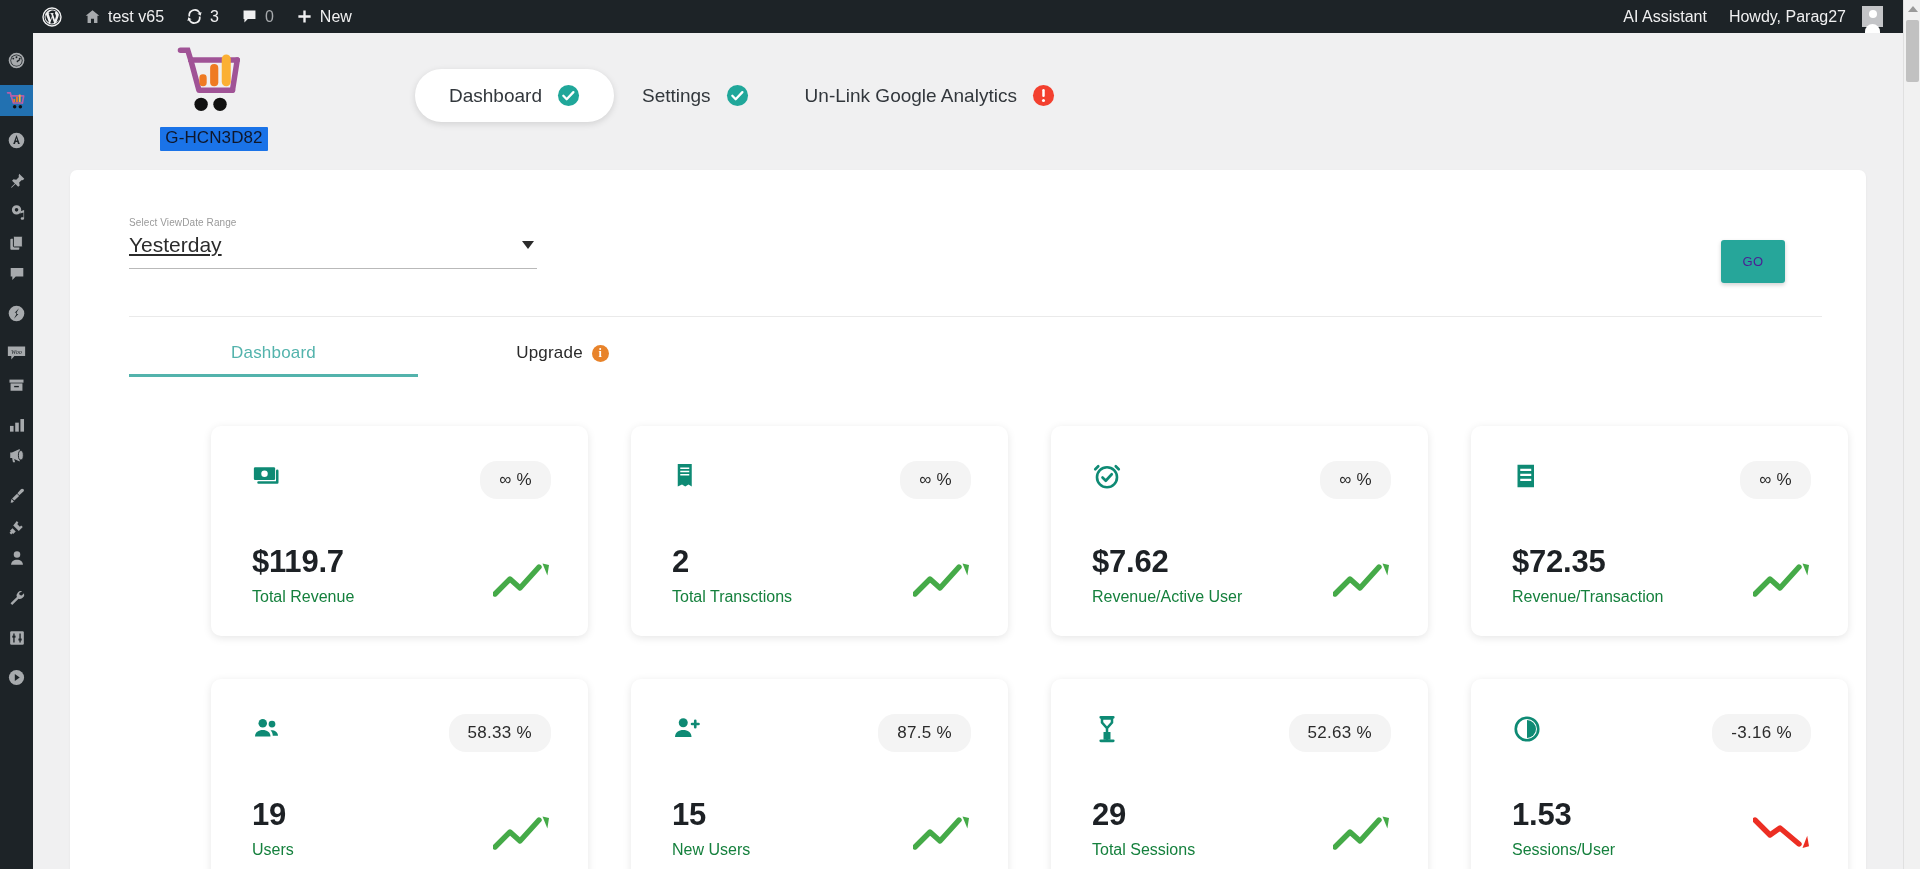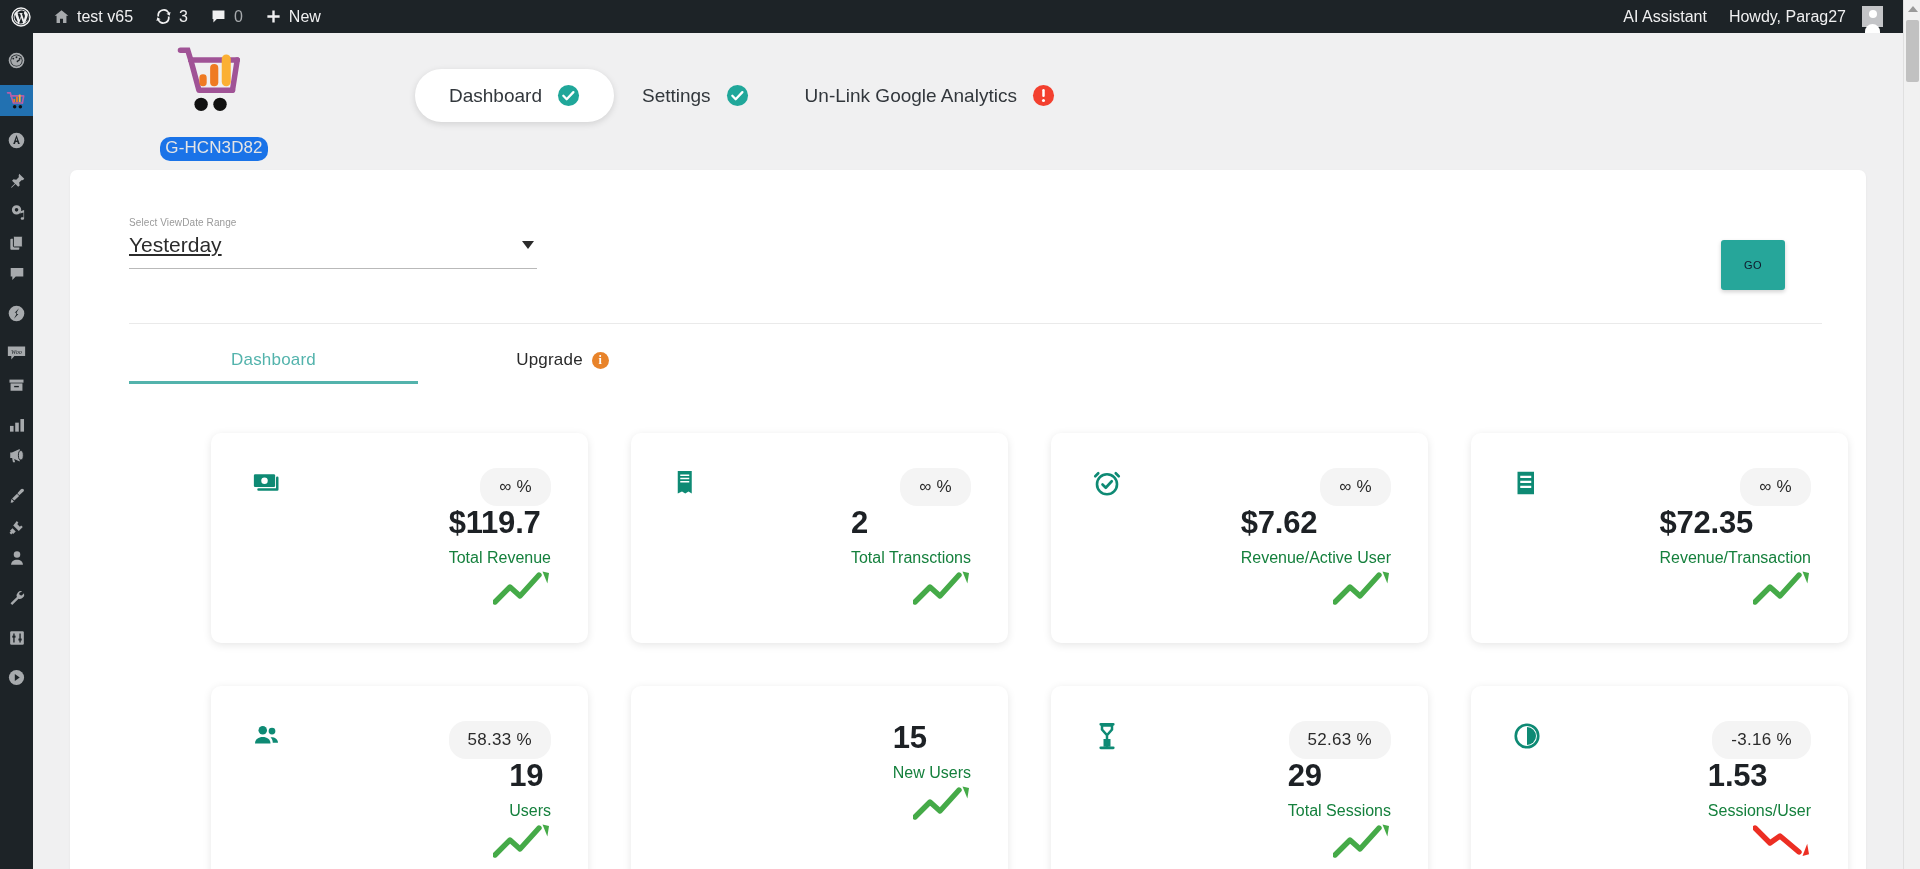--- a/index.html
+++ b/index.html
@@ -12,20 +12,21 @@
   body { position: relative; }
 
   
   .adminbar {
     position: absolute; top: 0; left: 0;
     width: 1920px; height: 33px;
     background: #1d2327;
     display: flex; align-items: center;
     color: #f0f0f1; font-size: 16px;
     z-index: 50;
+    padding-left: 31px;
   }
   .ab-group { display: flex; align-items: center; height: 33px; }
   .ab-item {
     display: flex; align-items: center; gap: 7px;
     height: 33px; padding: 0 11px;
     color: #f0f0f1; white-space: nowrap;
   }
   .ab-item .ab-ico { display: flex; align-items: center; justify-content: center; }
   .ab-right { margin-left: auto; display: flex; align-items: flex-start; padding-right: 26px; }
   .ab-count { color: #a7aaad; }
@@ -74,24 +75,24 @@
     height: 137px;
     display: flex; align-items: flex-start;
   }
   .brand {
     position: absolute; left: 117px; top: 6px;
     width: 128px;
     display: flex; flex-direction: column; align-items: center;
   }
   .brand-logo { width: 86px; height: 86px; }
   .tracking-id {
-    margin-top: 12px;
-    background: #1a73e8; color: #e5e5e5;
+    margin-top: 2px;
+    background: #1a73e8; color: #0f172a;
     font-size: 17px; letter-spacing: .1px;
-    padding: 1px 5px 3px; border-radius: 10px;
+    padding: 1px 5px 3px; border-radius: 1px;
     white-space: nowrap; overflow: hidden;
     max-width: 128px;
   }
   .nav {
     position: absolute; left: 382px; top: 36px;
     display: flex; align-items: center;
   }
   .nav-item {
     display: flex; align-items: center; gap: 15px;
     font-size: 19px; color: #32373c;
@@ -130,25 +131,25 @@
     padding: 0 3px 11px 0;
   }
   .select-value { font-size: 21px; color: #2b2b2b; text-decoration: underline; }
   .caret {
     width: 0; height: 0;
     border-style: solid; border-width: 8px 6.5px 0 6.5px;
     border-color: #2b2b2b transparent transparent transparent;
   }
   .go-btn {
     margin-left: auto; margin-top: 23px; margin-right: 37px;
-    background: #26a69a; color: #0f172a;
+    background: #26a69a; color: #4c1d95;
     border: none; border-radius: 3px;
-    font-size: 11px; font-family: inherit;
+    font-size: 13px; font-family: inherit;
     letter-spacing: .4px;
-    width: 64px; height: 50px;
+    width: 64px; height: 43px;
     box-shadow: 0 2px 4px rgba(0,0,0,.18);
     cursor: pointer;
   }
   .divider {
     margin: 33px 44px 0 59px;
     height: 1px; background: #eaeaea;
   }
 
   
   .tabs {
@@ -194,21 +195,21 @@
   }
   .card-top { display: flex; align-items: flex-start; justify-content: space-between; }
   .card-ico { width: 30px; height: 30px; color: #0e8a74; }
   .pct-pill {
     background: #f4f4f4; border-radius: 17px;
     padding: 9px 19px;
     font-size: 17px; color: #2b2b2b;
     letter-spacing: .3px;
     white-space: nowrap;
   }
-  .card-bot { display: flex; align-items: flex-end; justify-content: space-between; flex-direction: column; }
+  .card-bot { display: flex; align-items: flex-end; justify-content: space-between; }
   .card-val { font-size: 31px; font-weight: bold; color: #1d2125; line-height: 1.12; letter-spacing: -.2px; }
   .card-lbl { font-size: 16px; color: #15803d; margin-top: 8px; }
   .trend { width: 58px; height: 41px; margin-bottom: 6px; }
 
   
   .scrollbar {
     position: absolute; top: 0; right: 0;
     width: 17px; height: 869px;
     background: #f1f1f1;
     border-left: 1px solid #e0e0e0;
@@ -645,20 +646,30 @@
           <span class="trend">
             <svg width="58" height="41" viewBox="0 0 58 41">
                 <path d="M2 35L17 20l10 9L46 8" stroke="#45aa48" stroke-width="5.4" fill="none" stroke-linecap="round" stroke-linejoin="round"></path>
                 <path d="M49.5 4.5l6.5 1.6-1.6 10.5z" fill="#45aa48"></path>
               </svg>
           </span>
         </div>
       </div>
 
       <div class="card">
+        <div class="card-top">
+          <span class="card-ico">
+            <svg width="30" height="30" viewBox="0 0 24 24">
+                <circle cx="9" cy="7" r="3.6" fill="#0e8a74"></circle>
+                <path d="M2.4 18.4c0-3.6 3-5.6 6.6-5.6s6.6 2 6.6 5.6z" fill="#0e8a74"></path>
+                <path d="M18.6 5.4v5.2M16 8h5.2" stroke="#0e8a74" stroke-width="2.1" stroke-linecap="round"></path>
+              </svg>
+          </span>
+          <span class="pct-pill">87.5 %</span>
+        </div>
         <div class="card-bot">
           <div>
             <div class="card-val">15</div>
             <div class="card-lbl">New Users</div>
           </div>
           <span class="trend">
             <svg width="58" height="41" viewBox="0 0 58 41">
                 <path d="M2 35L17 20l10 9L46 8" stroke="#45aa48" stroke-width="5.4" fill="none" stroke-linecap="round" stroke-linejoin="round"></path>
                 <path d="M49.5 4.5l6.5 1.6-1.6 10.5z" fill="#45aa48"></path>
               </svg>

